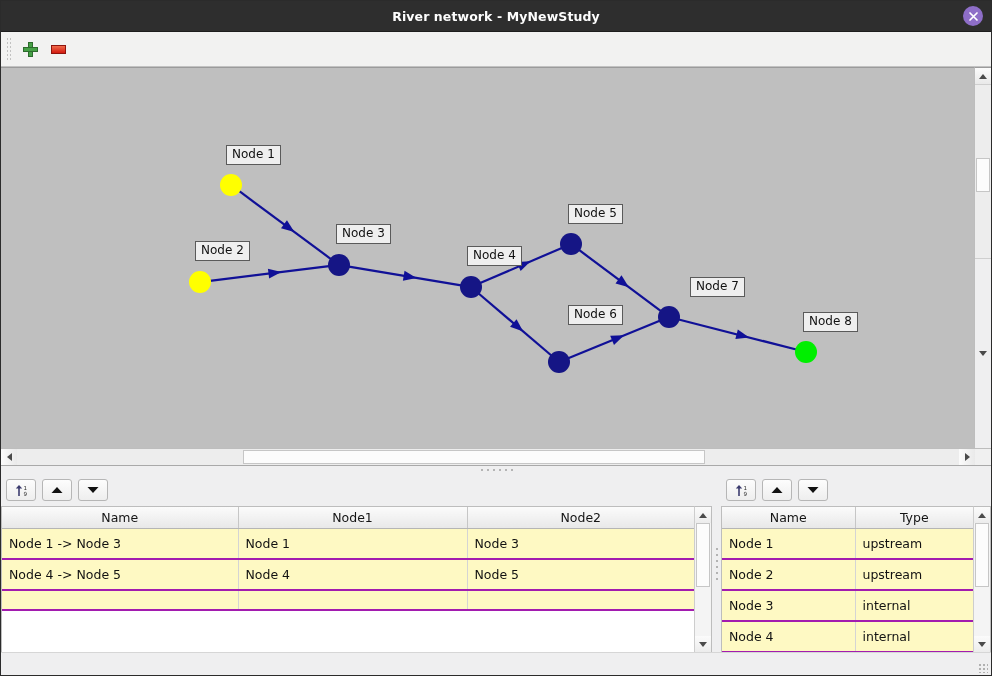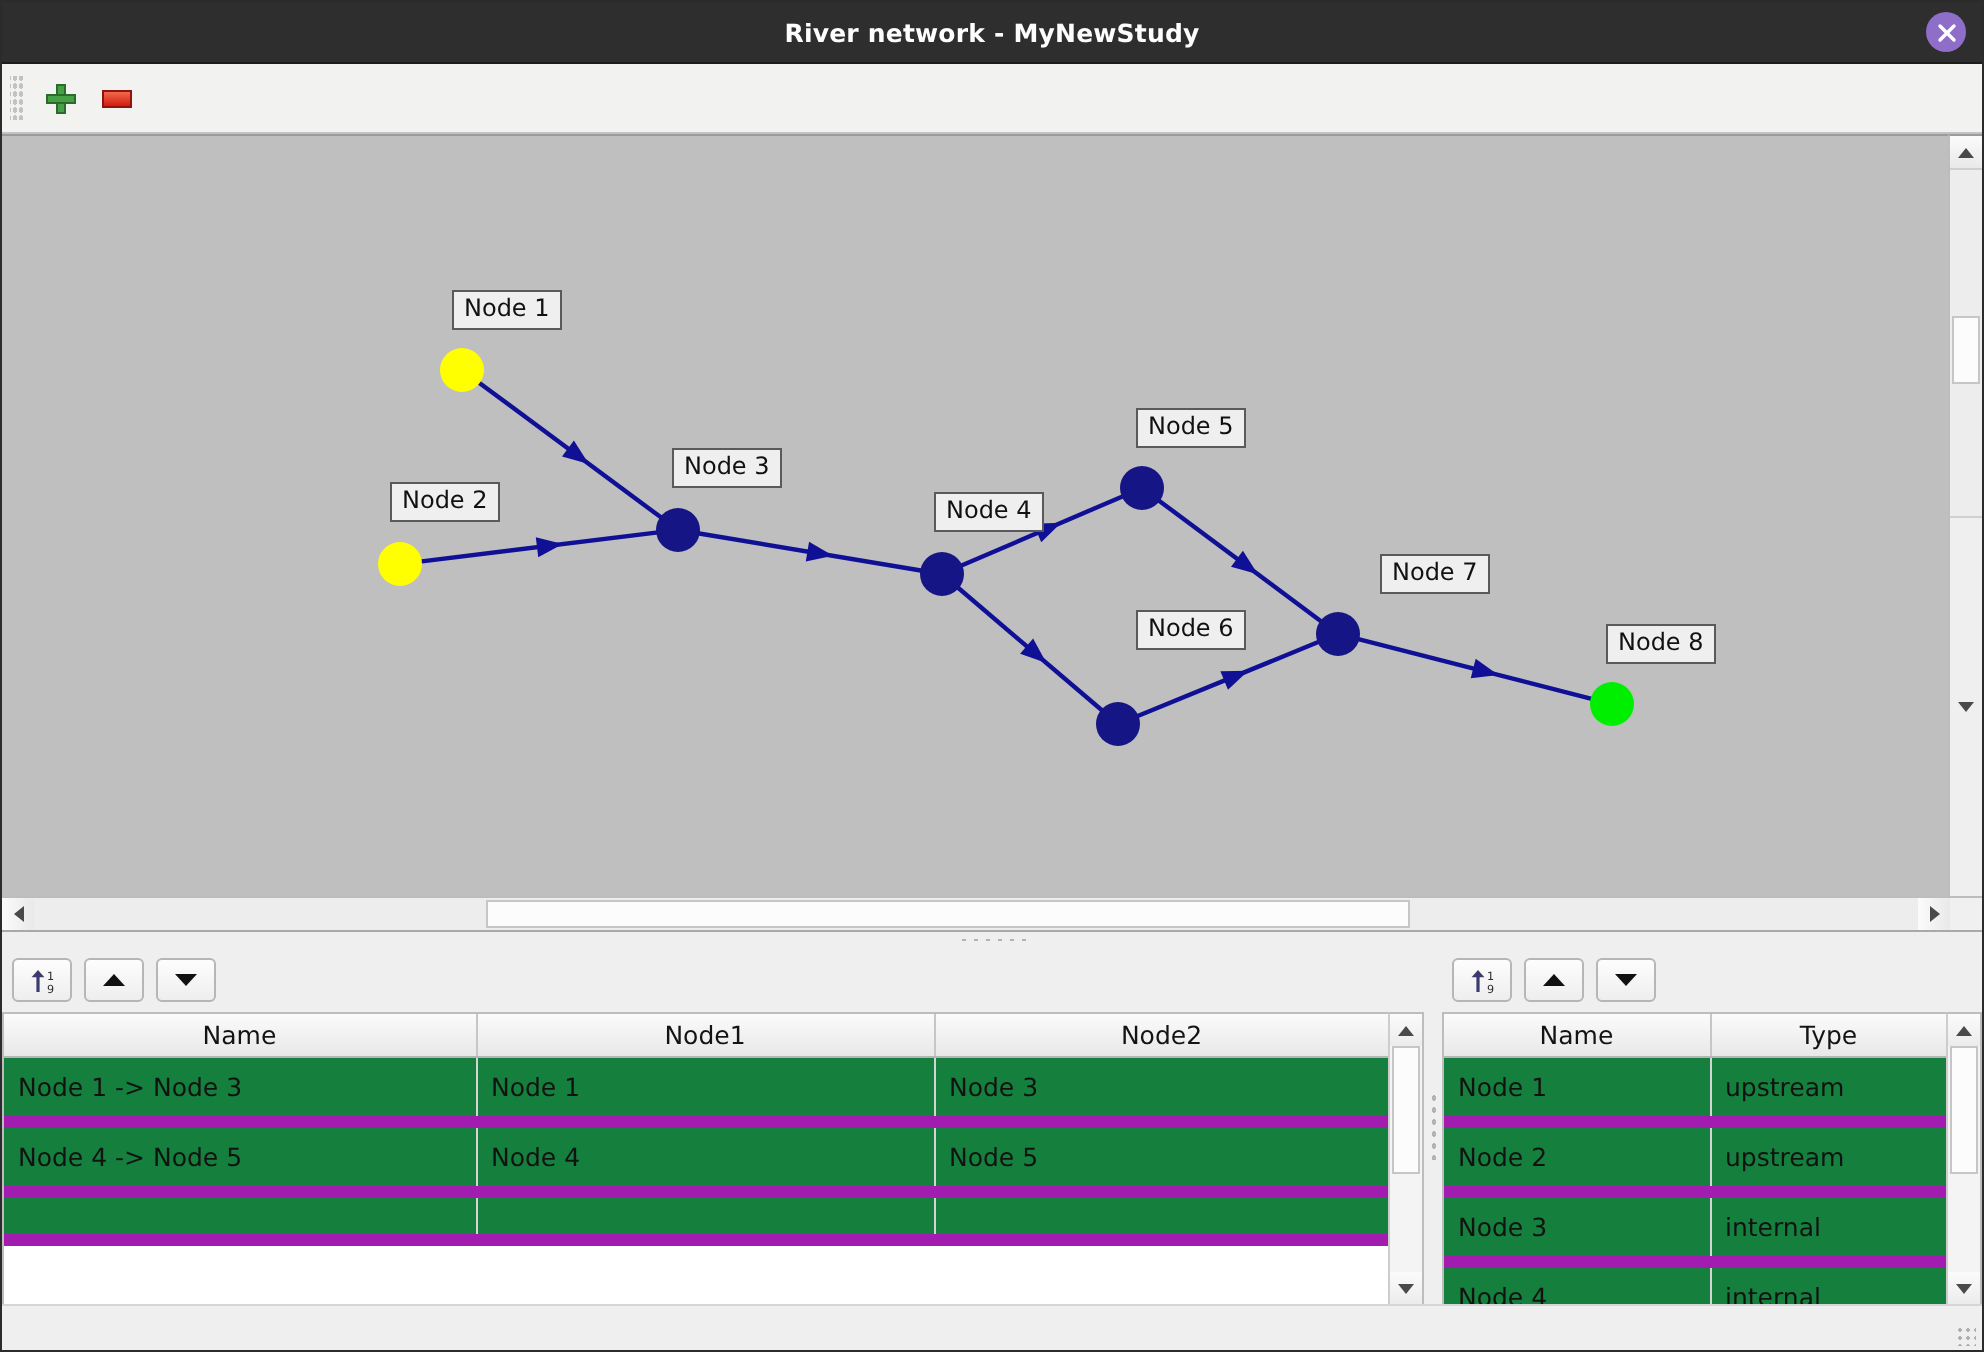--- a/index.html
+++ b/index.html
@@ -309,26 +309,26 @@
     border-bottom: 1px solid #b5b5b5;
     font-weight: normal;
     font-size: 12.5px;
     height: 21px;
     color: #141414;
     text-align: center;
     padding: 0;
   }
   table.gt td {
     border-right: 1px solid #d4d4d4;
-    border-bottom: 6px solid #a21caf;
+    border-bottom: 2px solid #a21caf;
     height: 29px;
     padding: 0 0 0 7px;
     font-size: 12.5px;
     color: #121212;
-    background: #15803d;
+    background: #fef9c3;
     white-space: nowrap;
     overflow: hidden;
     text-overflow: ellipsis;
   }
   table.gt tr.blank td { height: 18px; }
 
   .grid-vscroll {
     width: 16px;
     flex: 0 0 16px;
     background: #f0f0f0;

